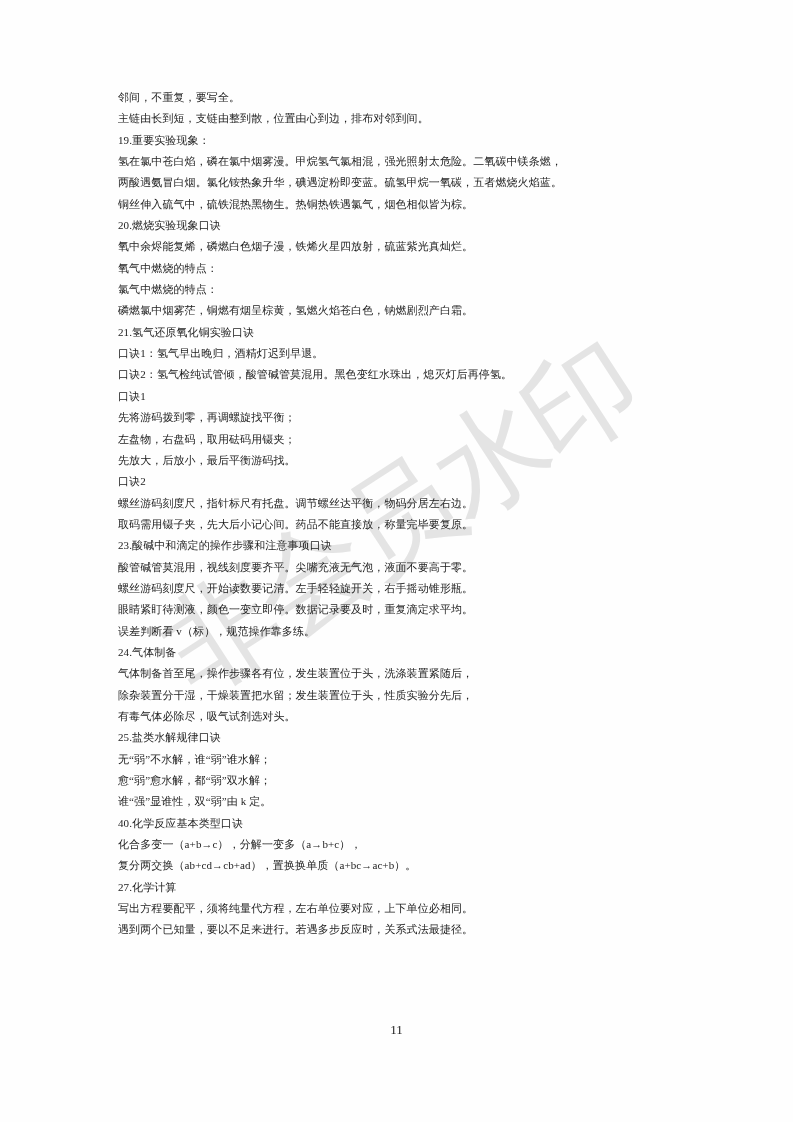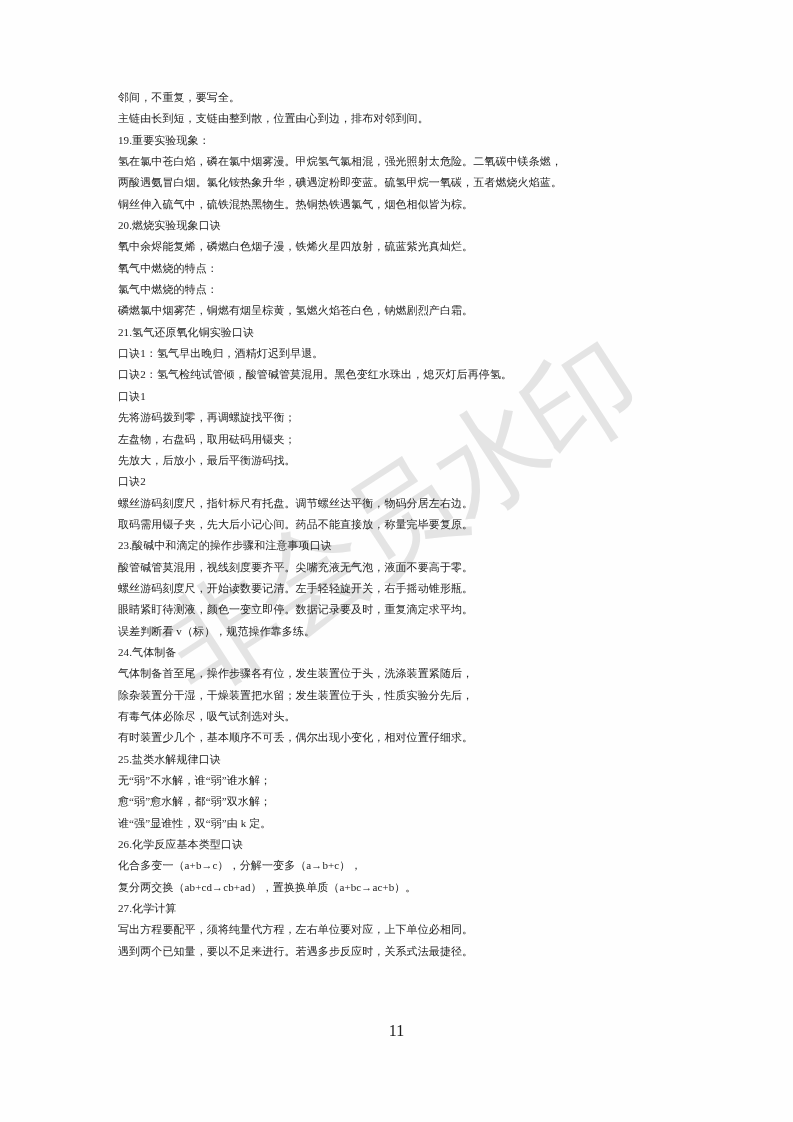--- a/index.html
+++ b/index.html
@@ -33,21 +33,21 @@
     font-size:11px;
     line-height:21.35px;
     color:#1c1c1c;
     white-space:nowrap;
     letter-spacing:0.1px;
   }
   .pagenum{
     position:absolute;
     left:0;right:0;top:1022px;
     text-align:center;
-    font-size:16px;
+    font-size:13px;
     color:#1c1c1c;
     z-index:1;
   }
 </style>
 </head>
 <body>
 
 <div class="page">
   <div class="watermark">非会员水印</div>
   <div class="content" id="content">
@@ -74,26 +74,25 @@
       <div class="line">取码需用镊子夹，先大后小记心间。药品不能直接放，称量完毕要复原。</div>
       <div class="line">23.酸碱中和滴定的操作步骤和注意事项口诀</div>
       <div class="line">酸管碱管莫混用，视线刻度要齐平。尖嘴充液无气泡，液面不要高于零。</div>
       <div class="line">螺丝游码刻度尺，开始读数要记清。左手轻轻旋开关，右手摇动锥形瓶。</div>
       <div class="line">眼睛紧盯待测液，颜色一变立即停。数据记录要及时，重复滴定求平均。</div>
       <div class="line">误差判断看 v（标），规范操作靠多练。</div>
       <div class="line">24.气体制备</div>
       <div class="line">气体制备首至尾，操作步骤各有位，发生装置位于头，洗涤装置紧随后，</div>
       <div class="line">除杂装置分干湿，干燥装置把水留；发生装置位于头，性质实验分先后，</div>
       <div class="line">有毒气体必除尽，吸气试剂选对头。</div>
-      <div class="line">有时装置少几个，基本顺序不可丢，偶尔出现小变化，相对位置仔细求。</div>
       <div class="line">25.盐类水解规律口诀</div>
       <div class="line">无“弱”不水解，谁“弱”谁水解；</div>
       <div class="line">愈“弱”愈水解，都“弱”双水解；</div>
       <div class="line">谁“强”显谁性，双“弱”由 k 定。</div>
-      <div class="line">26.化学反应基本类型口诀</div>
+      <div class="line">40.化学反应基本类型口诀</div>
       <div class="line">化合多变一（a+b→c），分解一变多（a→b+c），</div>
       <div class="line">复分两交换（ab+cd→cb+ad），置换换单质（a+bc→ac+b）。</div>
       <div class="line">27.化学计算</div>
       <div class="line">写出方程要配平，须将纯量代方程，左右单位要对应，上下单位必相同。</div>
       <div class="line">遇到两个已知量，要以不足来进行。若遇多步反应时，关系式法最捷径。</div>
     </div>
   <div class="pagenum">11</div>
 </div>
 
 </body></html>

